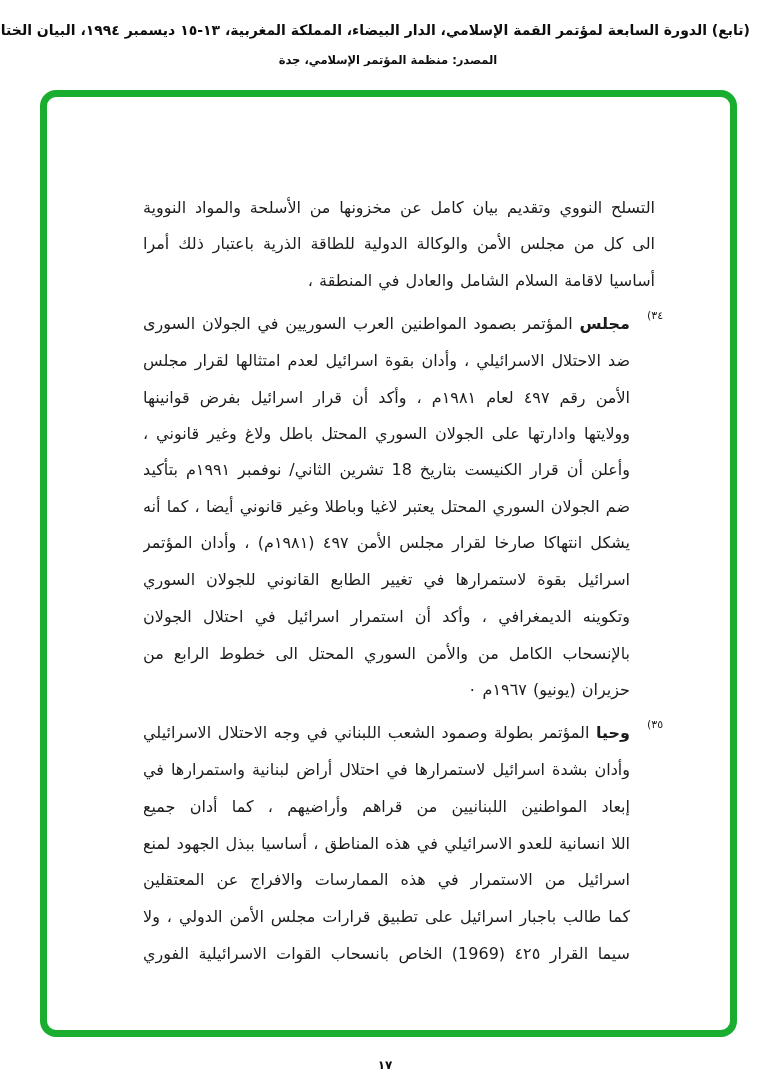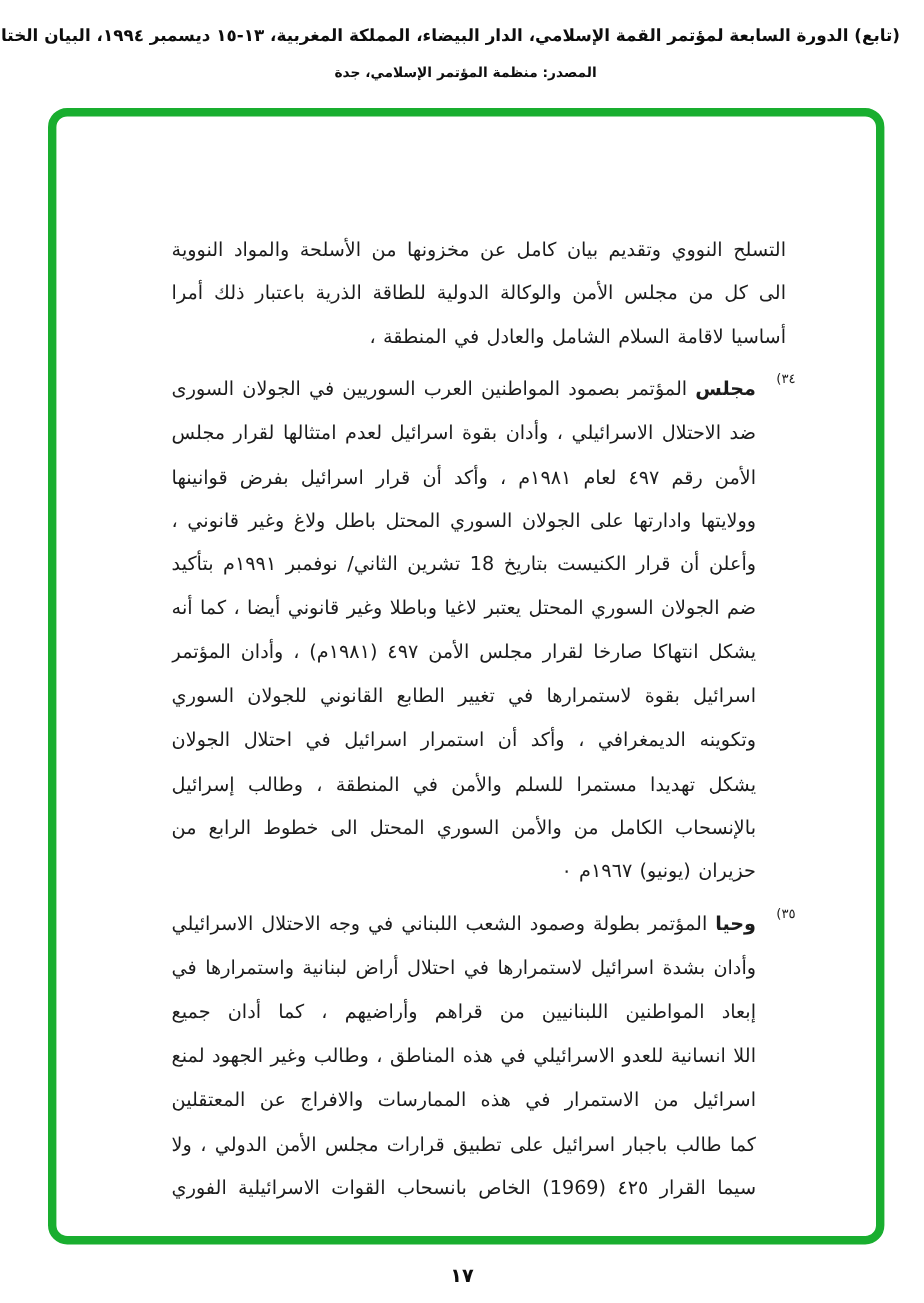--- a/index.html
+++ b/index.html
@@ -92,21 +92,21 @@
     font-size: 11px;
     letter-spacing: 2px;
     color: #1c1c1c;
   }
   .page-number {
     position: absolute;
     bottom: 14px;
     left: 0;
     right: 0;
     text-align: center;
-    font-size: 16px;
+    font-size: 12px;
     font-weight: bold;
     color: #0d0d0d;
   }
 </style>
 </head>
 <body>
 
 <div class="page">
 
   <div class="header-title">(تابع) الدورة السابعة لمؤتمر القمة الإسلامي، الدار البيضاء، المملكة المغربية، ١٣-١٥ ديسمبر ١٩٩٤، البيان الختامي</div>
@@ -127,31 +127,30 @@
       <span class="marker">(٣٤</span>
       <div class="line"><span class="lead">مجلس</span> <span>المؤتمر بصمود المواطنين العرب السوريين في الجولان السورى المحتل</span></div>
       <div class="line">ضد الاحتلال الاسرائيلي ، وأدان بقوة اسرائيل لعدم امتثالها لقرار مجلس</div>
       <div class="line">الأمن رقم ٤٩٧ لعام ١٩٨١م ، وأكد أن قرار اسرائيل بفرض قوانينها</div>
       <div class="line">وولايتها وادارتها على الجولان السوري المحتل باطل ولاغ وغير قانوني ،</div>
       <div class="line">وأعلن أن قرار الكنيست بتاريخ 18 تشرين الثاني/ نوفمبر ١٩٩١م بتأكيد</div>
       <div class="line">ضم الجولان السوري المحتل يعتبر لاغيا وباطلا وغير قانوني أيضا ، كما أنه</div>
       <div class="line">يشكل انتهاكا صارخا لقرار مجلس الأمن ٤٩٧ (١٩٨١م) ، وأدان المؤتمر</div>
       <div class="line">اسرائيل بقوة لاستمرارها في تغيير الطابع القانوني للجولان السوري المحتل</div>
       <div class="line">وتكوينه الديمغرافي ، وأكد أن استمرار اسرائيل في احتلال الجولان السوري</div>
-      <div class="line">يشكل تهديدا مستمرا للسلم والأمن في المنطقة ، وطالب إسرائيل</div>
       <div class="line">بالإنسحاب الكامل من والأمن السوري المحتل الى خطوط الرابع من</div>
       <div class="line last">حزيران (يونيو) ١٩٦٧م ٠</div>
     </div>
 
     <div class="block numbered">
       <span class="marker">(٣٥</span>
       <div class="line"><span class="lead">وحيا</span> <span>المؤتمر بطولة وصمود الشعب اللبناني في وجه الاحتلال الاسرائيلي ،</span></div>
       <div class="line">وأدان بشدة اسرائيل لاستمرارها في احتلال أراض لبنانية واستمرارها في</div>
       <div class="line">إبعاد المواطنين اللبنانيين من قراهم وأراضيهم ، كما أدان جميع الممارسات</div>
-      <div class="line">اللا انسانية للعدو الاسرائيلي في هذه المناطق ، وطالب وغير الجهود لمنع</div>
+      <div class="line">اللا انسانية للعدو الاسرائيلي في هذه المناطق ، أساسيا ببذل الجهود لمنع</div>
       <div class="line">اسرائيل من الاستمرار في هذه الممارسات والافراج عن المعتقلين اللبنانيين ،</div>
       <div class="line">كما طالب باجبار اسرائيل على تطبيق قرارات مجلس الأمن الدولي ، ولا</div>
       <div class="line">سيما القرار ٤٢٥ (1969) الخاص بانسحاب القوات الاسرائيلية الفوري</div>
     </div>
 
   </div>
 
   <div class="page-number">١٧</div>
 
 </div>

